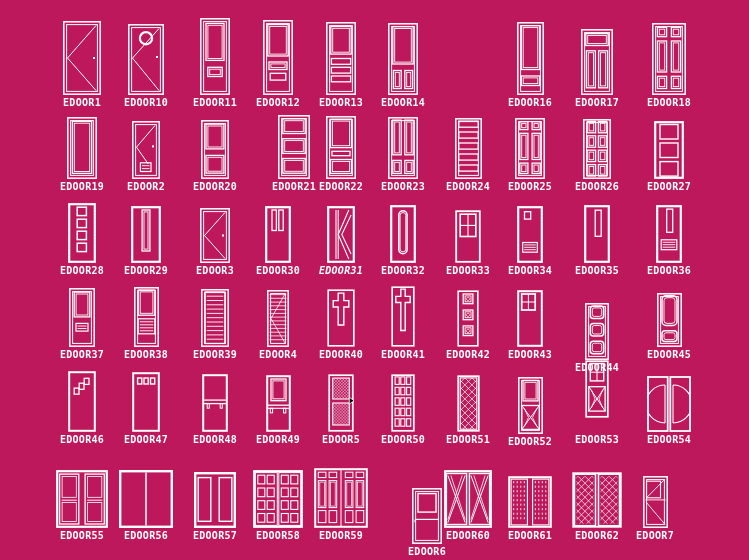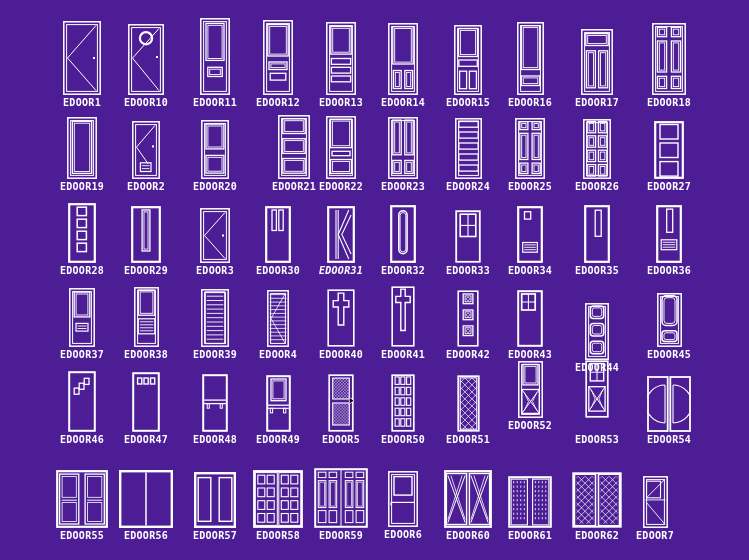--- a/index.html
+++ b/index.html
@@ -1,19 +1,19 @@
 <!DOCTYPE html>
 <html><head>
 <meta charset="utf-8">
 <style>
   html,body{margin:0;padding:0;background:#000;}
   #canvas{
     position:relative;
     width:749px;height:560px;
-    background:#4c1d95;
+    background:#be185d;
     overflow:hidden;
     font-family:"DejaVu Sans Mono","Liberation Mono",monospace;
   }
   .cell{
     position:absolute;
     width:70px;
     display:flex;
     flex-direction:column;
     align-items:center;
     justify-content:flex-end;
@@ -93,32 +93,20 @@
         <rect x="0.8" y="0.8" width="28.4" height="70.4" fill="none" stroke="#fff" stroke-width="1.5"></rect>
         <rect x="3.6" y="3.6" width="22.8" height="64.8" fill="none" stroke="#fff" stroke-width="1"></rect>
         <rect x="4.8" y="3.6" width="20.4" height="37.4" fill="none" stroke="#fff" stroke-width="1.3"></rect>
         <rect x="6.7" y="5.5" width="16.6" height="33.6" fill="none" stroke="#fff" stroke-width="0.9"></rect>
         <rect x="5.4" y="47.5" width="7.8" height="18" fill="none" stroke="#fff" stroke-width="1.3"></rect>
         <rect x="7.3" y="49.4" width="4" height="14.2" fill="none" stroke="#fff" stroke-width="0.9"></rect>
         <rect x="16.8" y="47.5" width="7.8" height="18" fill="none" stroke="#fff" stroke-width="1.3"></rect>
         <rect x="18.7" y="49.4" width="4" height="14.2" fill="none" stroke="#fff" stroke-width="0.9"></rect>
       </svg>
       <div class="lbl">EDOOR14</div>
-    </div>
-    <div class="cell" style="left: 433px; top: 13px; height: 96px;">
-      <svg width="28" height="70" viewBox="0 0 28 70" xmlns="http://www.w3.org/2000/svg">
-        <rect x="0.8" y="0.8" width="26.4" height="68.4" fill="none" stroke="#fff" stroke-width="1.5"></rect>
-        <rect x="3.6" y="3.6" width="20.8" height="62.8" fill="none" stroke="#fff" stroke-width="1"></rect>
-        <rect x="4.5" y="3.5" width="19" height="28" fill="none" stroke="#fff" stroke-width="1.3"></rect>
-        <rect x="6.4" y="5.4" width="15.2" height="24.2" fill="none" stroke="#fff" stroke-width="0.9"></rect>
-        <rect x="4.8" y="35" width="18.5" height="6.3" fill="none" stroke="#fff" stroke-width="1.3"></rect>
-        <rect x="5.6" y="46.2" width="7" height="17.5" fill="none" stroke="#fff" stroke-width="1.3"></rect>
-        <rect x="15.4" y="46.2" width="7" height="17.5" fill="none" stroke="#fff" stroke-width="1.3"></rect>
-      </svg>
-      <div class="lbl">EDOOR15</div>
     </div>
     <div class="cell" style="left: 495px; top: 13px; height: 96px;">
       <svg width="27" height="73" viewBox="0 0 27 73" xmlns="http://www.w3.org/2000/svg">
         <rect x="0.8" y="0.8" width="25.4" height="71.4" fill="none" stroke="#fff" stroke-width="1.5"></rect>
         <rect x="3.6" y="3.6" width="19.8" height="65.8" fill="none" stroke="#fff" stroke-width="1"></rect>
         <rect x="4.3" y="3.7" width="18.4" height="43.8" fill="none" stroke="#fff" stroke-width="1.3"></rect>
         <rect x="6.2" y="5.6" width="14.6" height="40" fill="none" stroke="#fff" stroke-width="0.9"></rect>
         <rect x="4.3" y="54" width="18.4" height="9.5" fill="none" stroke="#fff" stroke-width="1.3"></rect>
         <rect x="6.2" y="55.9" width="14.6" height="5.7" fill="none" stroke="#fff" stroke-width="0.9"></rect>
       </svg>
@@ -714,21 +702,21 @@
           <line x1="56.9" y1="2.9" x2="108.2" y2="54.2" stroke="#fff" stroke-width="0.7"></line>
           <line x1="56.9" y1="2.9" x2="5.6" y2="54.2" stroke="#fff" stroke-width="0.7"></line>
           <line x1="63.9" y1="2.9" x2="115.2" y2="54.2" stroke="#fff" stroke-width="0.7"></line>
           <line x1="63.9" y1="2.9" x2="12.6" y2="54.2" stroke="#fff" stroke-width="0.7"></line>
           <line x1="70.9" y1="2.9" x2="122.2" y2="54.2" stroke="#fff" stroke-width="0.7"></line>
           <line x1="70.9" y1="2.9" x2="19.6" y2="54.2" stroke="#fff" stroke-width="0.7"></line>
         </g>
       </svg>
       <div class="lbl">EDOOR51</div>
     </div>
-    <div class="cell" style="left: 495px; top: 336px; height: 96px;">
+    <div class="cell" style="left: 495px; top: 352px; height: 96px;">
       <svg width="25" height="57" viewBox="0 0 25 57" xmlns="http://www.w3.org/2000/svg">
         <rect x="0.8" y="0.8" width="23.4" height="55.4" fill="none" stroke="#fff" stroke-width="1.5"></rect>
         <rect x="3.6" y="3.6" width="17.8" height="49.8" fill="none" stroke="#fff" stroke-width="1"></rect>
         <rect x="5" y="3.4" width="15" height="20.5" fill="none" stroke="#fff" stroke-width="1.3"></rect>
         <rect x="6.9" y="5.3" width="11.2" height="16.7" fill="none" stroke="#fff" stroke-width="0.9"></rect>
         <rect x="3.8" y="28.5" width="17.5" height="23.9" fill="none" stroke="#fff" stroke-width="1.3"></rect>
         <line x1="3.8" y1="28.5" x2="21.3" y2="52.4" stroke="#fff" stroke-width="1"></line>
         <line x1="21.3" y1="28.5" x2="3.8" y2="52.4" stroke="#fff" stroke-width="1"></line>
         <line x1="6.3" y1="31.5" x2="10.5" y2="40.5" stroke="#fff" stroke-width="0.8"></line>
         <line x1="6.3" y1="49.4" x2="10.5" y2="40.5" stroke="#fff" stroke-width="0.8"></line>
@@ -833,21 +821,21 @@
         <rect x="31.3" y="12.6" width="7.6" height="27" fill="none" stroke="#fff" stroke-width="1"></rect>
         <rect x="32.8" y="14.1" width="4.6" height="24" fill="none" stroke="#fff" stroke-width="0.7"></rect>
         <rect x="31.3" y="42.6" width="7.6" height="12" fill="none" stroke="#fff" stroke-width="1"></rect>
         <rect x="42.1" y="4.2" width="7.6" height="5.4" fill="none" stroke="#fff" stroke-width="1"></rect>
         <rect x="42.1" y="12.6" width="7.6" height="27" fill="none" stroke="#fff" stroke-width="1"></rect>
         <rect x="43.6" y="14.1" width="4.6" height="24" fill="none" stroke="#fff" stroke-width="0.7"></rect>
         <rect x="42.1" y="42.6" width="7.6" height="12" fill="none" stroke="#fff" stroke-width="1"></rect>
       </svg>
       <div class="lbl">EDOOR59</div>
     </div>
-    <div class="cell" style="left: 368px; top: 445px; height: 96px;">
+    <div class="cell" style="left: 368px; top: 462px; height: 96px; padding-left: 24px;">
       <svg width="30" height="56" viewBox="0 0 30 56" xmlns="http://www.w3.org/2000/svg">
         <rect x="0.8" y="0.8" width="28.4" height="54.4" fill="none" stroke="#fff" stroke-width="1.5"></rect>
         <rect x="3.6" y="3.6" width="22.8" height="48.8" fill="none" stroke="#fff" stroke-width="1"></rect>
         <rect x="6" y="5.6" width="18" height="18.5" fill="none" stroke="#fff" stroke-width="1.4"></rect>
         <line x1="3" y1="31.4" x2="27" y2="31.4" stroke="#fff" stroke-width="1.2"></line>
         <line x1="3" y1="31.4" x2="3" y2="34.2" stroke="#fff" stroke-width="1.2"></line>
       </svg>
       <div class="lbl">EDOOR6</div>
     </div>
     <div class="cell" style="left: 433px; top: 446px; height: 96px;">

